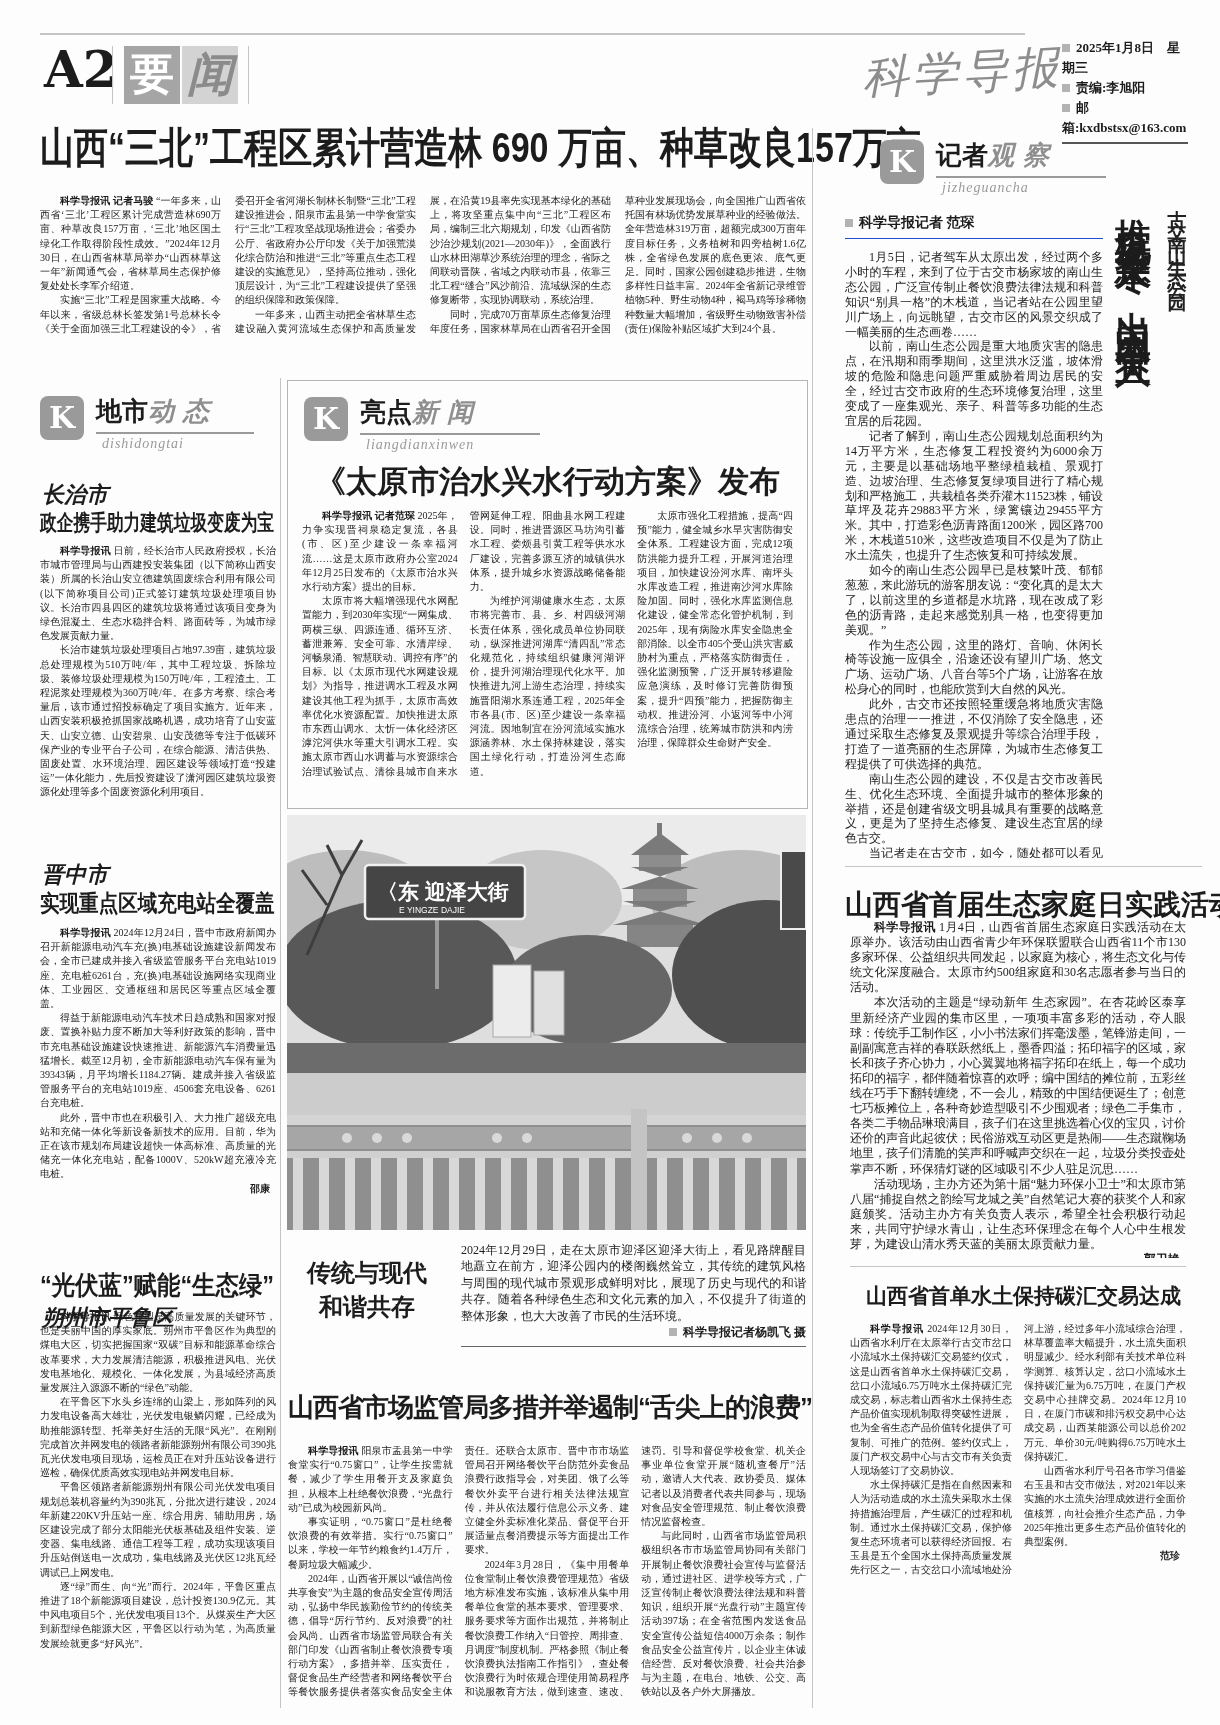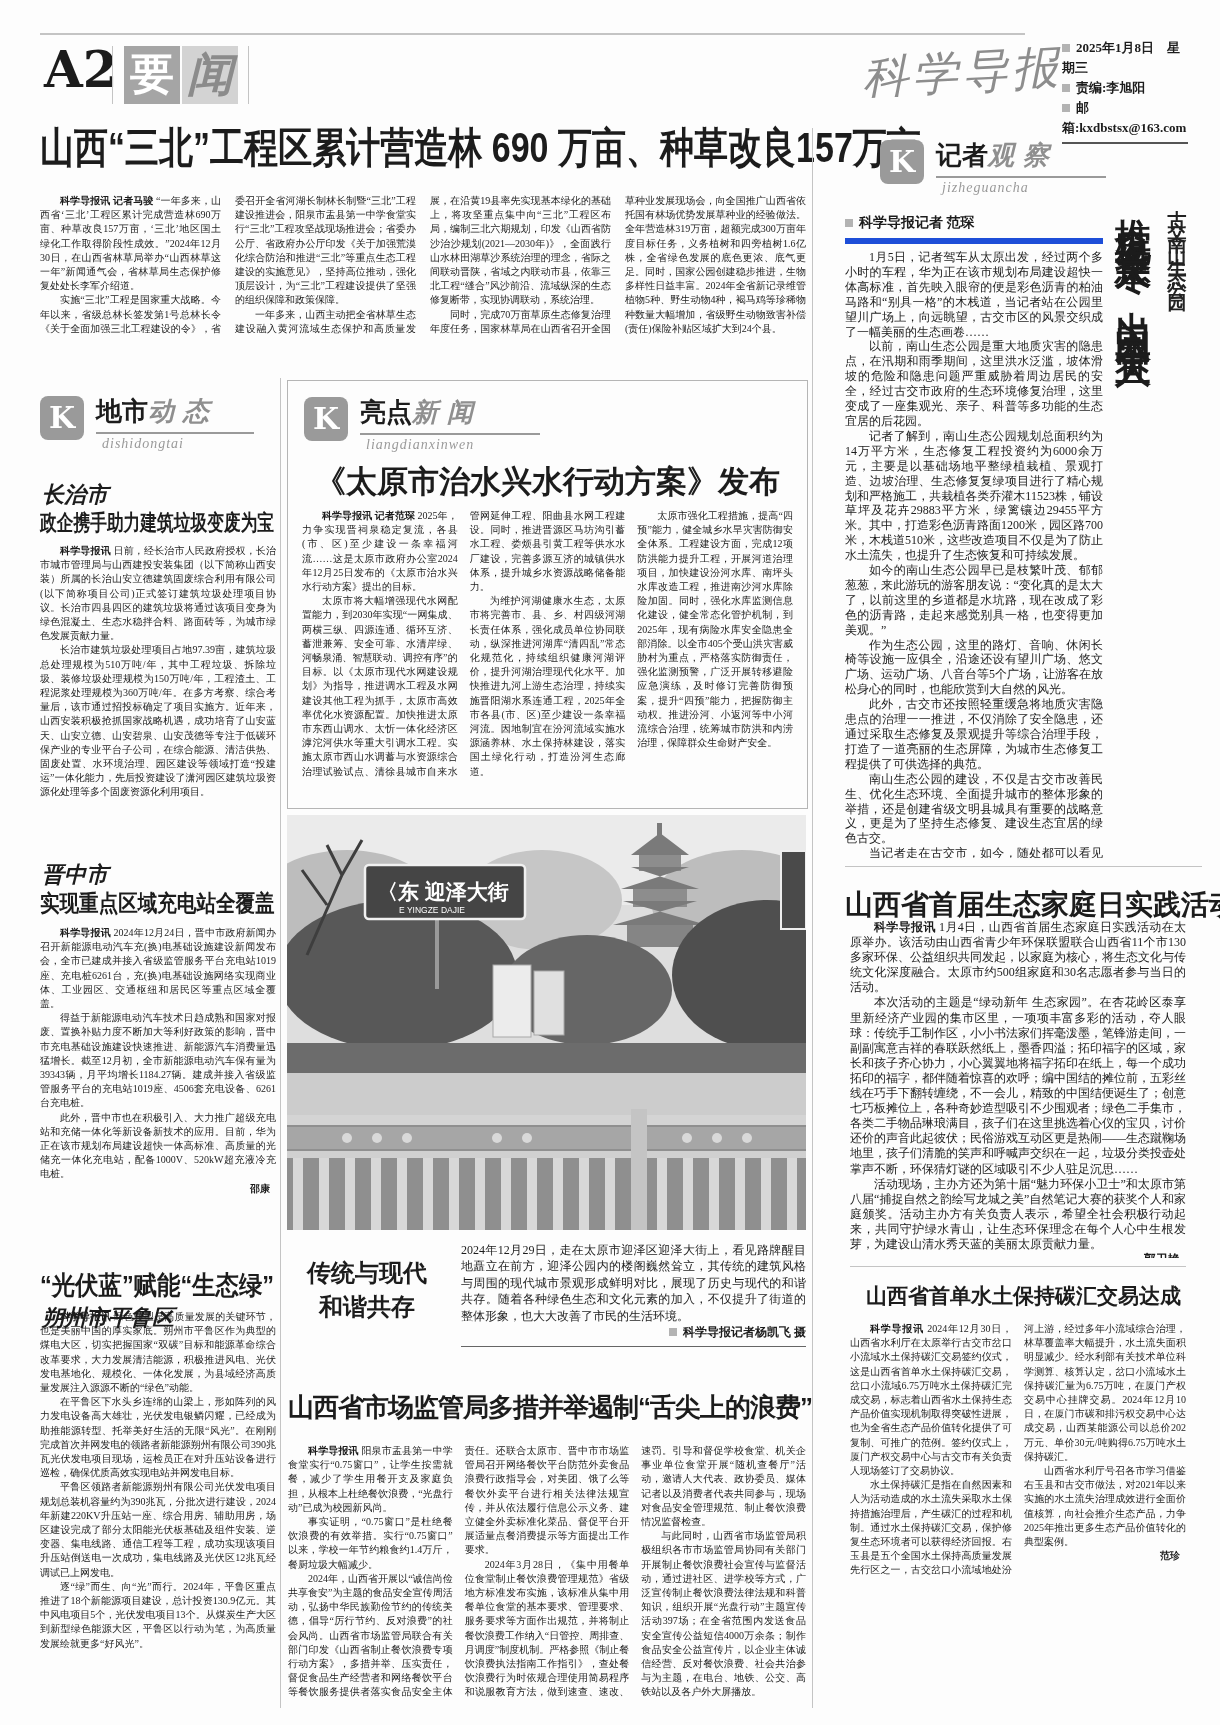--- a/index.html
+++ b/index.html
@@ -28,21 +28,21 @@
   .cols4{column-count:4;column-gap:14px;}
   .cols3{column-count:3;column-gap:12px;}
   .cols2{column-count:2;column-gap:12px;}
   
   .ktile{width:44px;height:44px;background:#9a9a9a;border-radius:8px;color:#fff;text-align:center;
          line-height:44px;font-size:30px;font-weight:bold;font-family:"DejaVu Serif",serif;}
   .sec-title{font-family:"Liberation Sans",sans-serif;font-weight:bold;font-size:26px;white-space:nowrap;}
   .sec-title .script{color:#8f8f8f;font-style:italic;font-family:"DejaVu Serif",serif;}
   .pinyin{font-style:italic;color:#9a9a9a;font-size:14px;letter-spacing:1px;}
   .sec-underline{height:2px;background:#9a9a9a;}
-  .byline{font-size:14px;font-weight:bold;border-bottom:6px solid #1d4ed8;padding-bottom:6px;}
+  .byline{font-size:14px;font-weight:bold;border-bottom:1px solid #1d4ed8;padding-bottom:6px;}
   
   .ld-box{border:1px solid #b5b5b5;}
   .caption-label{font-family:"Liberation Sans",sans-serif;font-weight:bold;font-size:24px;
                  text-align:center;line-height:34px;}
   .caption-txt{font-size:12px;line-height:16.4px;text-align:justify;border-bottom:1px solid #666;padding-bottom:6px;}
   .credit{text-align:right;font-weight:bold;}
   
   .vhl{writing-mode:vertical-rl;font-family:"Liberation Sans",sans-serif;font-weight:bold;}
   .vhl-big{font-size:36px;letter-spacing:7px;}
   .vhl-kick{font-size:19px;letter-spacing:12px;color:#222;}
@@ -219,21 +219,21 @@
     <div class="abs sec-title" style="left:56px;top:4px;">
       <span>记者</span><span class="script">观 察</span>
     </div>
     <div class="abs sec-underline" style="left:56px;top:42px;width:170px;"></div>
     <div class="abs pinyin" style="left:62px;top:46px;">jizheguancha</div>
   </div>
   <div class="abs byline" style="left:845px;top:214px;width:258px;">
     <span class="sq"></span><span>科学导报记者 范琛</span>
   </div>
   <div class="abs body-txt" style="left:845px;top:250px;width:258px;height:608px;font-size:12px;line-height:14.9px;">
-      <p class="para">1月5日，记者驾车从太原出发，经过两个多小时的车程，华为正在该市规划布局建设超快一体高标准，首先映入眼帘的便是彩色沥青的柏油马路和“别具一格”的木栈道，当记者站在公园里望川广场上，向远眺望，古交市区的风景交织成了一幅美丽的生态画卷……</p>
+      <p class="para">1月5日，记者驾车从太原出发，经过两个多小时的车程，来到了位于古交市杨家坡的南山生态公园，广泛宣传制止餐饮浪费法律法规和科普知识“别具一格”的木栈道，当记者站在公园里望川广场上，向远眺望，古交市区的风景交织成了一幅美丽的生态画卷……</p>
       <p class="para">以前，南山生态公园是重大地质灾害的隐患点，在汛期和雨季期间，这里洪水泛滥，坡体滑坡的危险和隐患问题严重威胁着周边居民的安全，经过古交市政府的生态环境修复治理，这里变成了一座集观光、亲子、科普等多功能的生态宜居的后花园。</p>
       <p class="para">记者了解到，南山生态公园规划总面积约为14万平方米，生态修复工程投资约为6000余万元，主要是以基础场地平整绿植栽植、景观打造、边坡治理、生态修复复绿项目进行了精心规划和严格施工，共栽植各类乔灌木11523株，铺设草坪及花卉29883平方米，绿篱镶边29455平方米。其中，打造彩色沥青路面1200米，园区路700米，木栈道510米，这些改造项目不仅是为了防止水土流失，也提升了生态恢复和可持续发展。</p>
       <p class="para">如今的南山生态公园早已是枝繁叶茂、郁郁葱葱，来此游玩的游客朋友说：“变化真的是太大了，以前这里的乡道都是水坑路，现在改成了彩色的沥青路，走起来感觉别具一格，也变得更加美观。”</p>
       <p class="para">作为生态公园，这里的路灯、音响、休闲长椅等设施一应俱全，沿途还设有望川广场、悠文广场、运动广场、八音台等5个广场，让游客在放松身心的同时，也能欣赏到大自然的风光。</p>
       <p class="para">此外，古交市还按照轻重缓急将地质灾害隐患点的治理一一推进，不仅消除了安全隐患，还通过采取生态修复及景观提升等综合治理手段，打造了一道亮丽的生态屏障，为城市生态修复工程提供了可供选择的典范。</p>
       <p class="para">南山生态公园的建设，不仅是古交市改善民生、优化生态环境、全面提升城市的整体形象的举措，还是创建省级文明县城具有重要的战略意义，更是为了坚持生态修复、建设生态宜居的绿色古交。</p>
       <p class="para">当记者走在古交市，如今，随处都可以看见那一抹绿色，这些绿意插映“口袋公园”的古交，让人们在家门口便能休闲活动，实现“推窗见绿、抬脚入园”的美好愿景。</p>
     </div>
   <div class="abs vhl vhl-big" style="left:1108px;top:190px;height:630px;">推窗见绿意未尽　出门入园景宜人</div>
   <div class="abs vhl vhl-kick" style="left:1164px;top:194px;height:280px;">古交南山生态公园</div>

